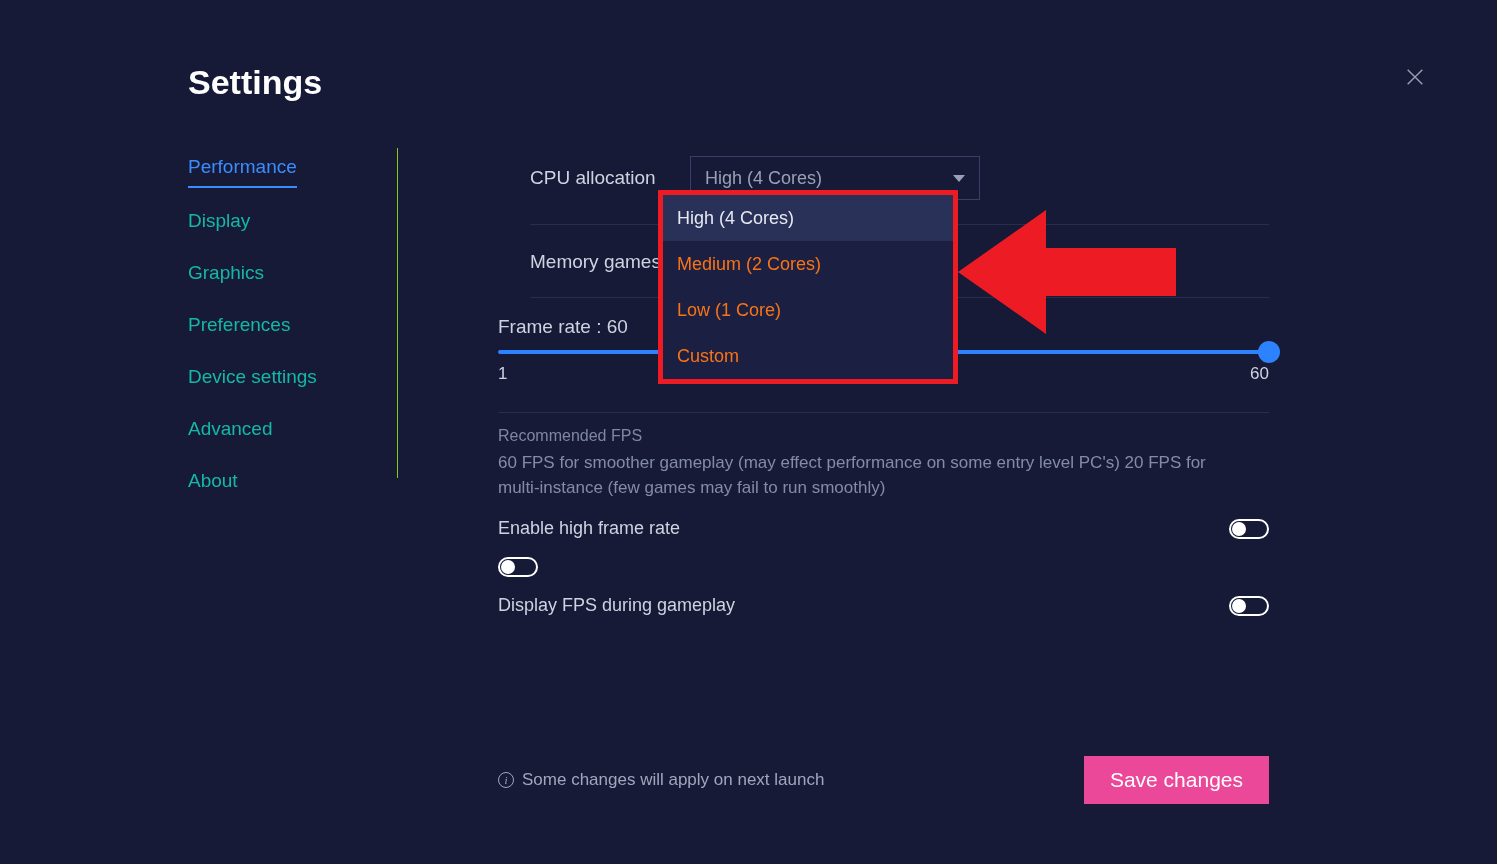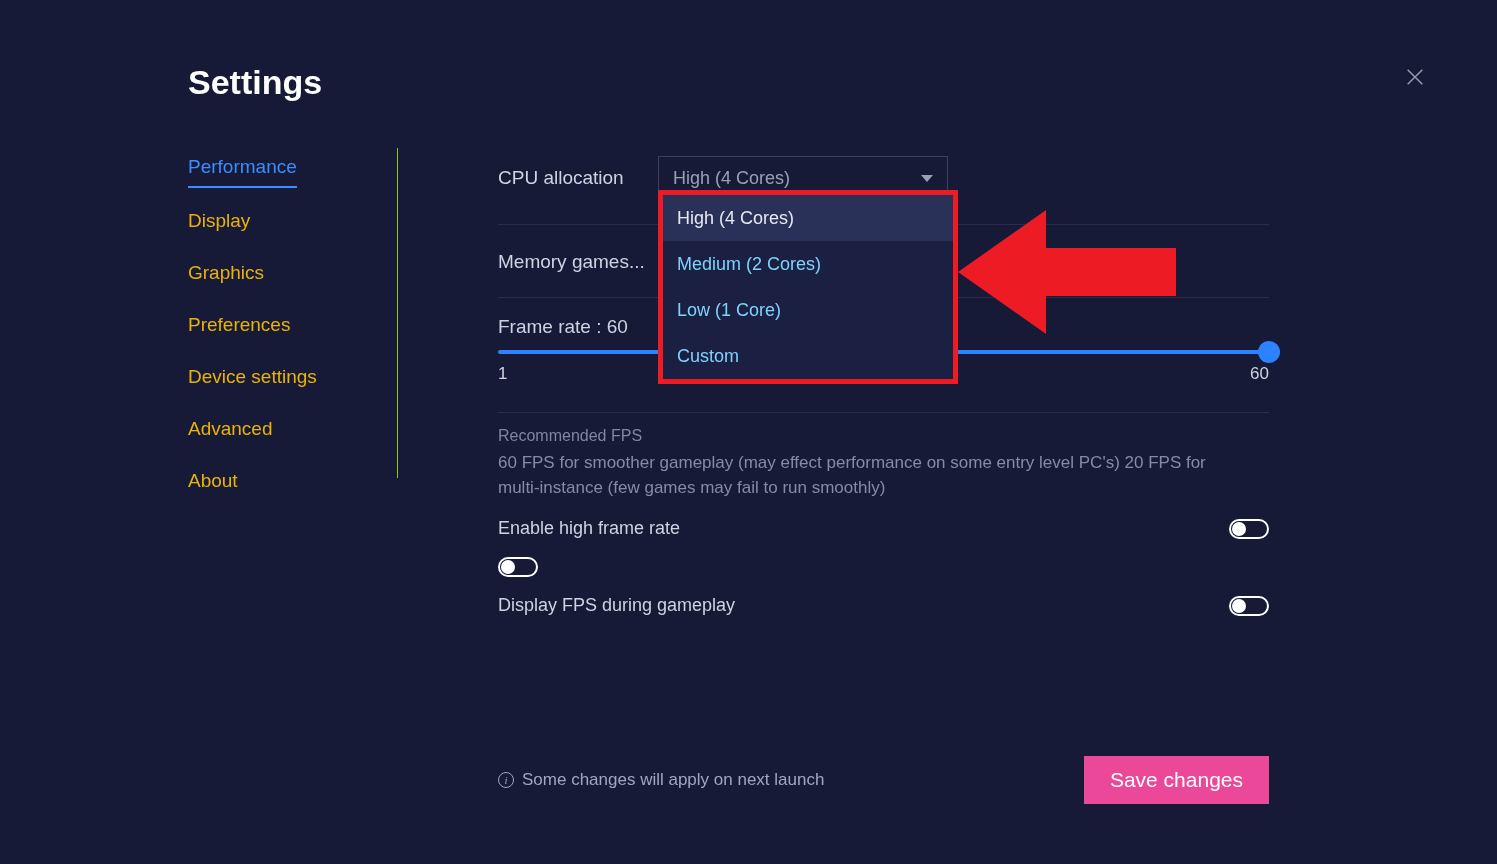--- a/index.html
+++ b/index.html
@@ -36,21 +36,21 @@
     .sidebar {
       position: absolute;
       left: 170px; top: 140px;
       width: 210px;
       border-right: 1px solid #84cc16;
       padding-right: 20px;
       height: 330px;
     }
     .side-item {
       font-size: 19px;
-      color: #eab308;
+      color: #14b8a6;
       padding: 8px 0;
       margin-bottom: 14px;
       cursor: pointer;
       display: inline-block;
     }
     .side-item.active {
       color: #3b8dff;
       border-bottom: 2px solid #3b8dff;
     }
 
@@ -58,20 +58,21 @@
       position: absolute;
       left: 480px; top: 140px; right: 210px;
     }
 
     .row {
       display: flex; align-items: center;
       padding: 8px 0 24px 0;
       border-bottom: 1px solid #282d4d;
       margin-bottom: 18px;
       position: relative;
+      margin-left: 32px;
     }
     .row-label { width: 160px; font-size: 19px; color: #cfd3e1; white-space: nowrap; overflow: hidden; text-overflow: ellipsis; }
 
     .select {
       width: 290px; height: 44px;
       border: 1px solid #3a3f66;
       background: transparent;
       display: flex; align-items: center; justify-content: space-between;
       padding: 0 14px;
       color: #9aa0b4;
@@ -83,21 +84,21 @@
     .dropdown {
       position: absolute;
       left: 640px; top: 182px;
       width: 300px;
       background: #1b2042;
       border: 5px solid #ed1c24;
       z-index: 20;
     }
     .dd-item {
       height: 46px; display: flex; align-items: center;
-      padding: 0 14px; font-size: 18px; color: #7dd3fc;
+      padding: 0 14px; font-size: 18px; color: #f97316;
       cursor: pointer;
     }
     .dd-item.sel { background: #2a3159; color: #e6e9f2; }
 
     .arrow-annot {
       position: absolute;
       left: 940px; top: 202px;
       width: 218px; height: 124px;
       z-index: 21;
       pointer-events: none;

